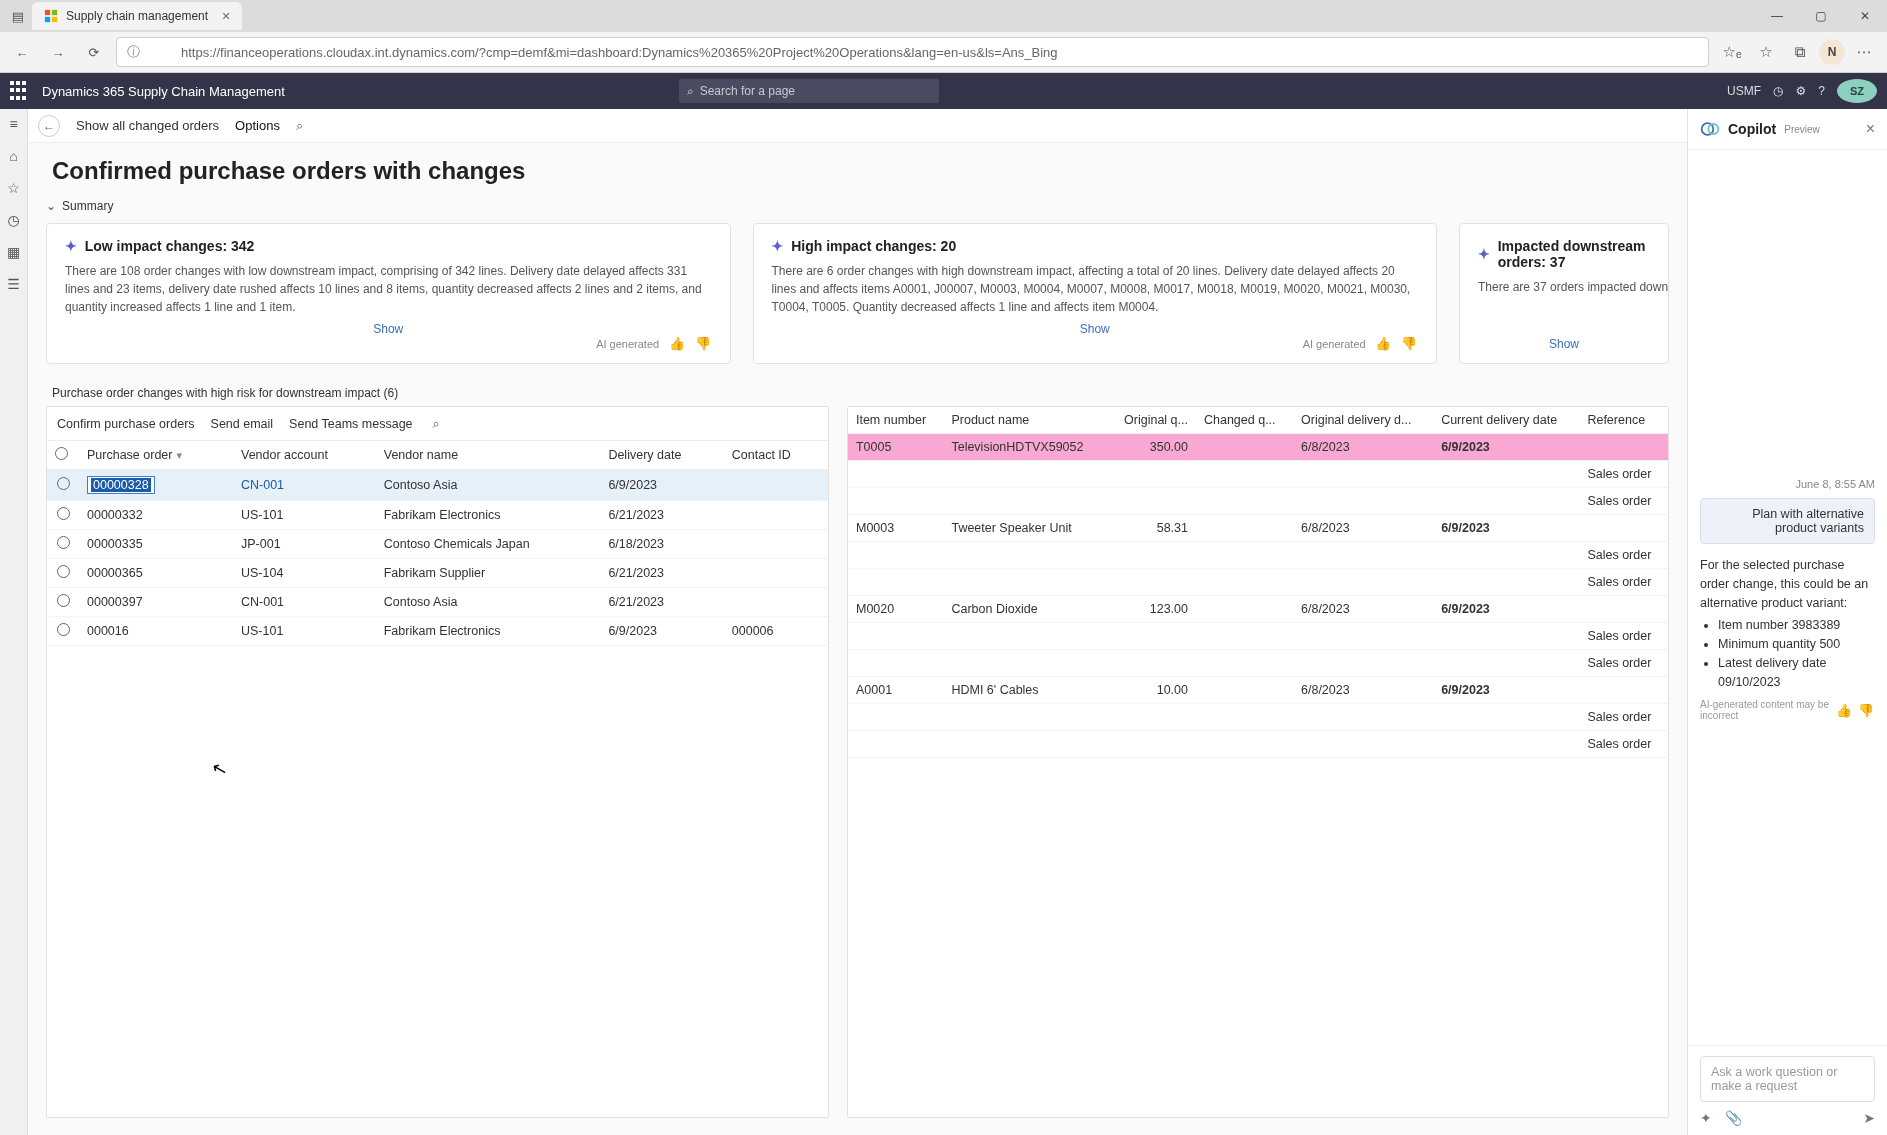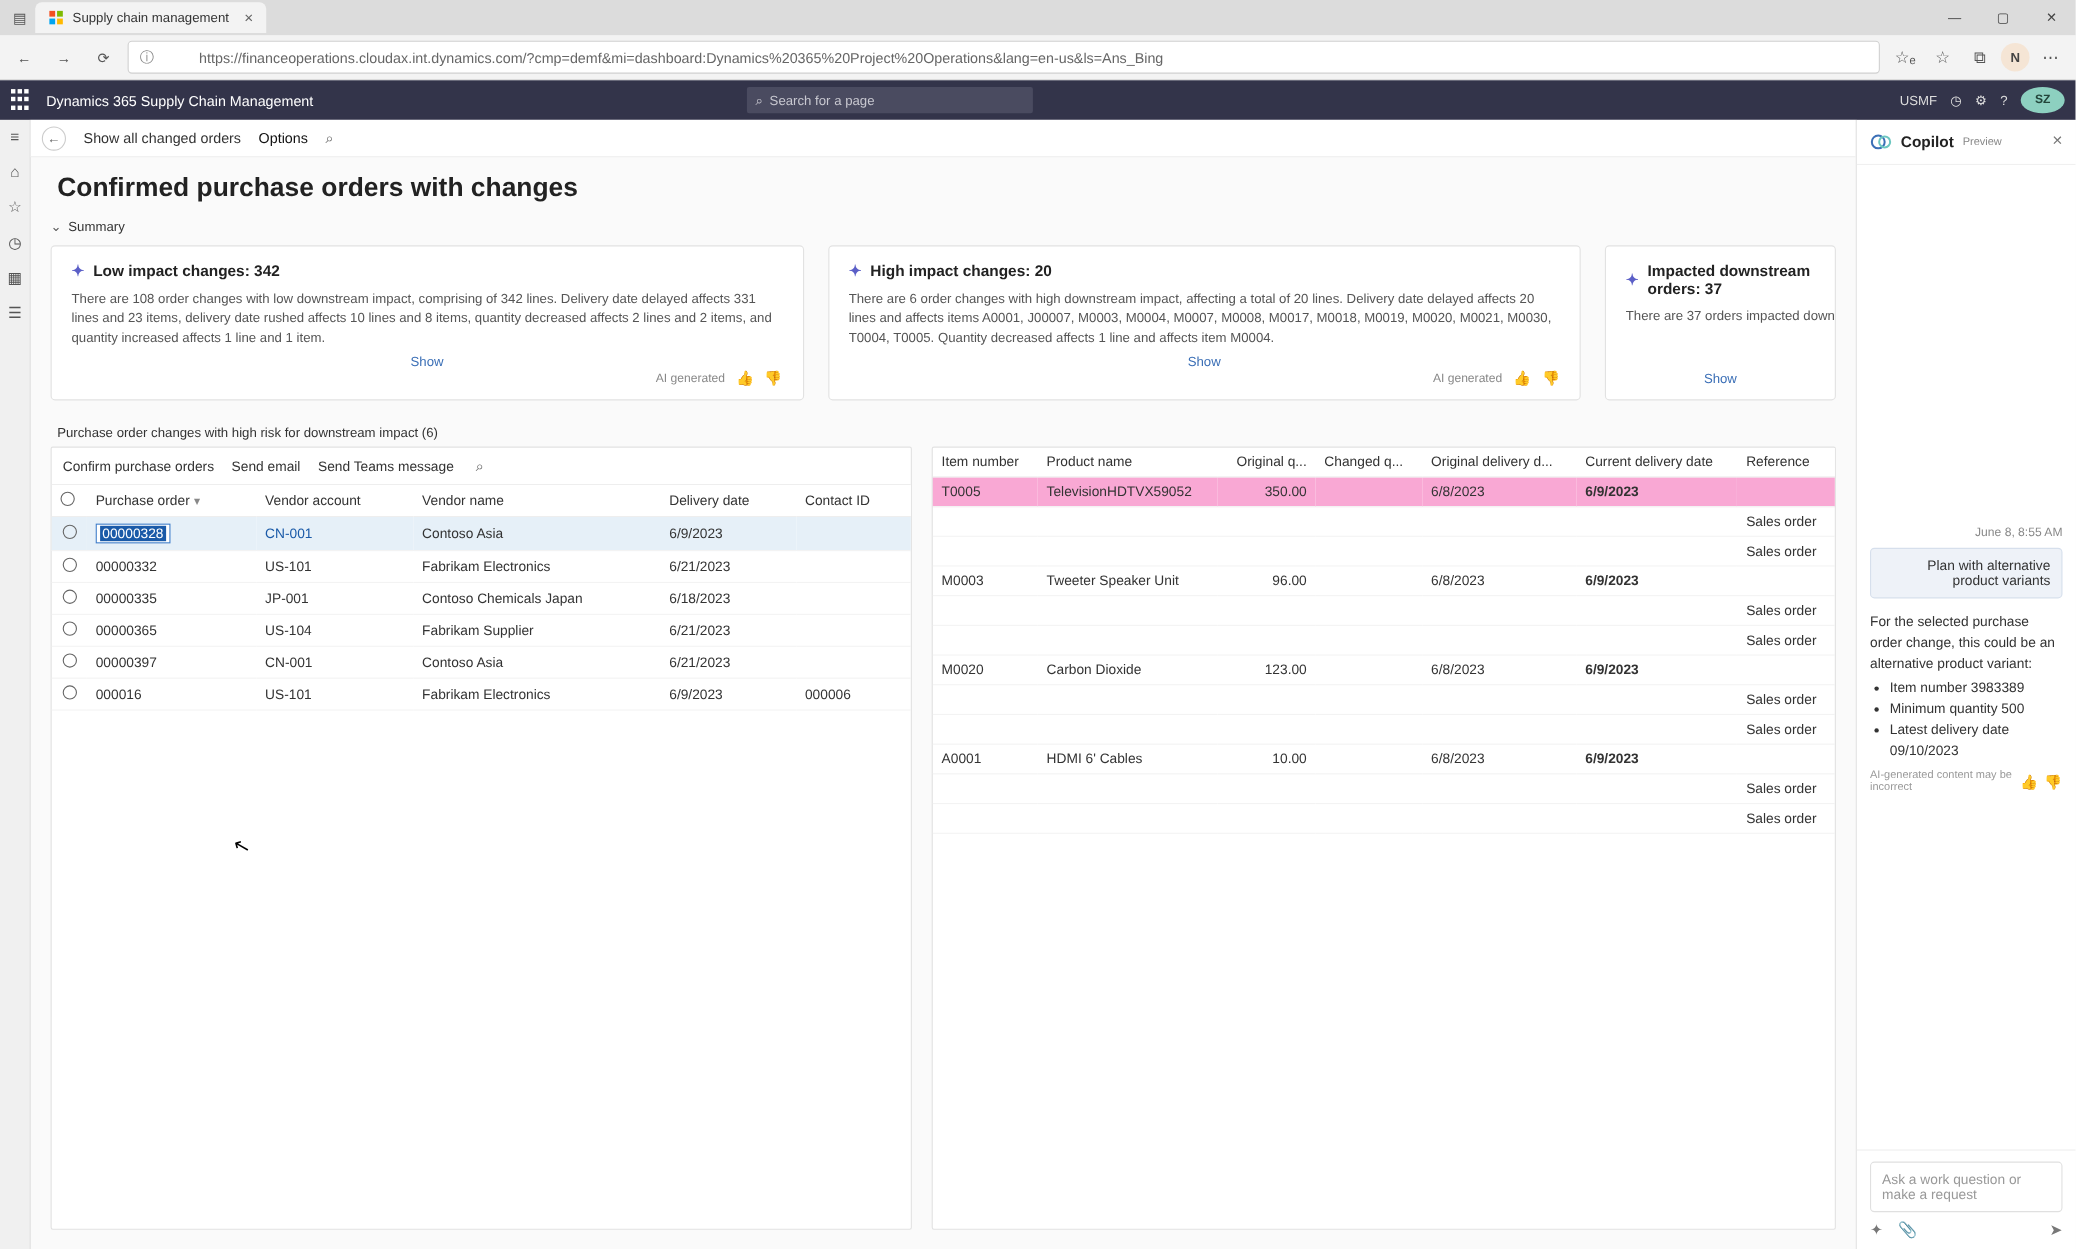--- a/index.html
+++ b/index.html
@@ -360,21 +360,21 @@
     <td></td>
     <td style="text-align:right;"></td>
     <td></td>
     <td></td>
     <td></td>
     <td>Sales order</td>
                 </tr>
                 <tr>
     <td>M0003</td>
     <td>Tweeter Speaker Unit</td>
-    <td style="text-align:right;">96.00</td>
+    <td style="text-align:right;">58.31</td>
     <td></td>
     <td>6/8/2023</td>
     <td><span class="bold-date">6/9/2023</span></td>
     <td></td>
                 </tr>
                 <tr>
     <td></td>
     <td></td>
     <td style="text-align:right;"></td>
     <td></td>

